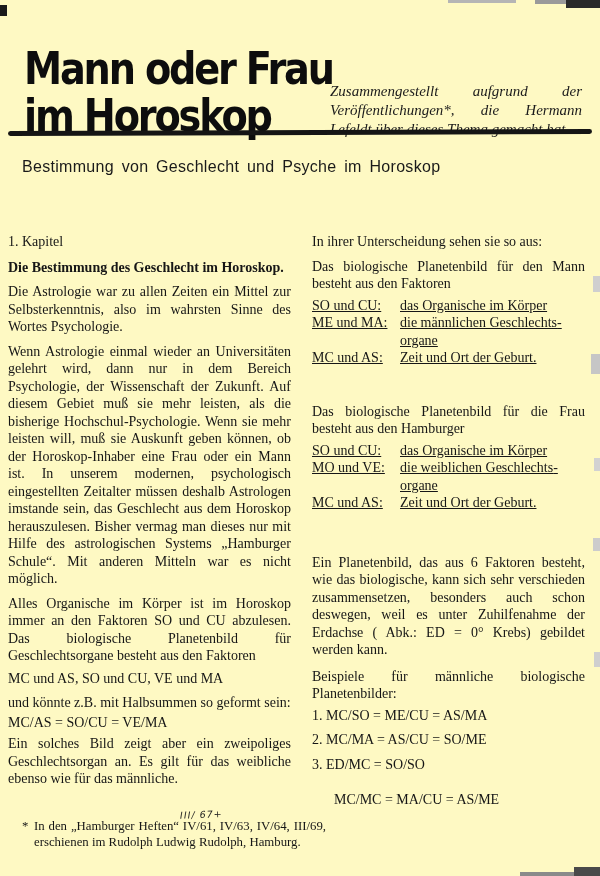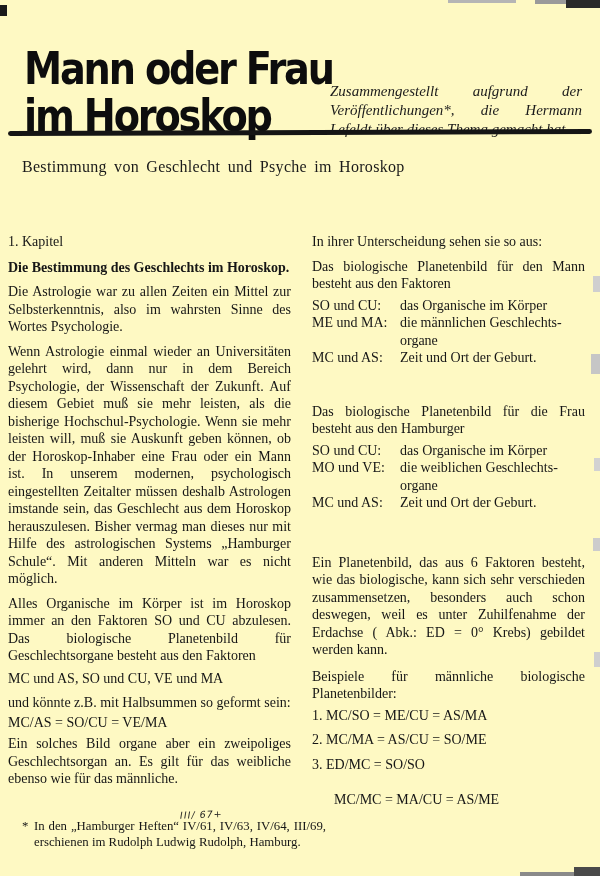--- a/index.html
+++ b/index.html
@@ -27,21 +27,21 @@
     position:absolute;left:318px;top:70px;width:252px;
     font-style:italic;font-size:15px;line-height:19px;
     text-align:justify;color:#1b1b1b;margin:12px;
   }
   .rule{
     position:absolute;left:8px;top:130px;width:584px;height:5px;
     background:#151515;border-radius:3px;transform:rotate(-0.2deg);
   }
   .section-heading{
     position:absolute;left:22px;top:158px;margin:0;
-    font-family:Liberation Serif, serif;
+    font-family:Liberation Sans, sans-serif;
     font-weight:400;font-size:16px;letter-spacing:0.3px;word-spacing:3px;
     color:#1a1a1a;white-space:nowrap;
   }
   
   .col{position:absolute;top:233px;font-size:14px;line-height:17.5px;}
   .col-left{left:8px;width:283px;}
   .col-right{left:312px;width:273px;}
   .col p{margin:0 0 7px 0;text-align:justify;}
   .chapter{margin:0 0 8px 0 !important;text-align:left !important;}
   .bold-head{font-weight:bold;margin:0 0 7px 0;text-align:justify;}
@@ -51,21 +51,21 @@
   .mb2{margin-bottom:2px !important;}
   .mb4{margin-bottom:4px !important;}
   .mb5{margin-bottom:5px !important;}
   .gap-man{margin-bottom:36px !important;}
   .gap-woman{margin-bottom:42px !important;}
   .mb9{margin-bottom:9px !important;}
   
   .defrow{display:grid;grid-template-columns:88px 1fr;}
   .defrow .term{white-space:nowrap;}
   .defrow .def{text-align:left;}
-  .deflist{margin:0;}
+  .deflist{margin:0;text-decoration:underline;}
   .example-line{text-align:left;white-space:nowrap;margin:0;}
   .examples{margin-bottom:18px;}
   .note{margin-bottom:5px !important;}
   
   .footnote{
     position:absolute;left:22px;top:818px;width:304px;
     font-size:12.8px;line-height:16px;text-align:justify;
   }
   .footnote .fn-body{display:block;padding-left:12px;position:relative;}
   .footnote .fn-marker{position:absolute;left:0;top:0;}
@@ -96,28 +96,28 @@
   <h1 class="title"><span>Mann oder Frau</span><br><span>im Horoskop</span></h1>
 
   <p class="byline">Zusammengestellt aufgrund der Veröffent­lichungen*, die Hermann Lefeldt über dieses Thema gemacht hat.</p>
 
   <div class="rule"></div>
 
   <h2 class="section-heading">Bestimmung von Geschlecht und Psyche im Horoskop</h2>
 
   <div class="col col-left">
     <p class="chapter">1. Kapitel</p>
-    <p class="bold-head">Die Bestimmung des Geschlechts im Horoskop.</p>
+    <p class="bold-head">Die Bestimmung des Geschlecht im Horoskop.</p>
     <p>Die Astrologie war zu allen Zeiten ein Mittel zur Selbsterkenntnis, also im wahrsten Sinne des Wortes Psychologie.</p>
     <p>Wenn Astrologie einmal wieder an Universitäten gelehrt wird, dann nur in dem Bereich Psychologie, der Wissenschaft der Zukunft. Auf diesem Gebiet muß sie mehr leisten, als die bisherige Hochschul-Psychologie. Wenn sie mehr leisten will, muß sie Auskunft geben können, ob der Horoskop-Inhaber eine Frau oder ein Mann ist. In unserem modernen, psychologisch eingestellten Zeitalter müssen deshalb Astrologen imstande sein, das Geschlecht aus dem Horoskop herauszulesen. Bisher vermag man dieses nur mit Hilfe des astrologischen Systems „Hamburger Schule“. Mit anderen Mitteln war es nicht möglich.</p>
     <p class="mb5">Alles Organische im Körper ist im Horoskop immer an den Faktoren SO und CU abzulesen. Das biologische Planetenbild für Geschlechtsorgane besteht aus den Faktoren</p>
     <p class="formula">MC und AS, SO und CU, VE und MA</p>
     <p class="mb2">und könnte z.B. mit Halbsummen so geformt sein:</p>
     <p class="formula tight">MC/AS = SO/CU = VE/MA</p>
-    <p>Ein solches Bild organe aber ein zweipoliges Geschlechtsorgan an. Es gilt für das weibliche ebenso wie für das männliche.</p>
+    <p>Ein solches Bild zeigt aber ein zweipoliges Geschlechtsorgan an. Es gilt für das weibliche ebenso wie für das männliche.</p>
   </div>
 
   <div class="col col-right">
     <p>In ihrer Unterscheidung sehen sie so aus:</p>
 
     <p class="mb4">Das biologische Planetenbild für den Mann besteht aus den Faktoren</p>
     <div class="deflist gap-man">
       <div class="defrow">
         <span class="term">SO und CU:</span>
         <span class="def">das Organische im Körper</span>

